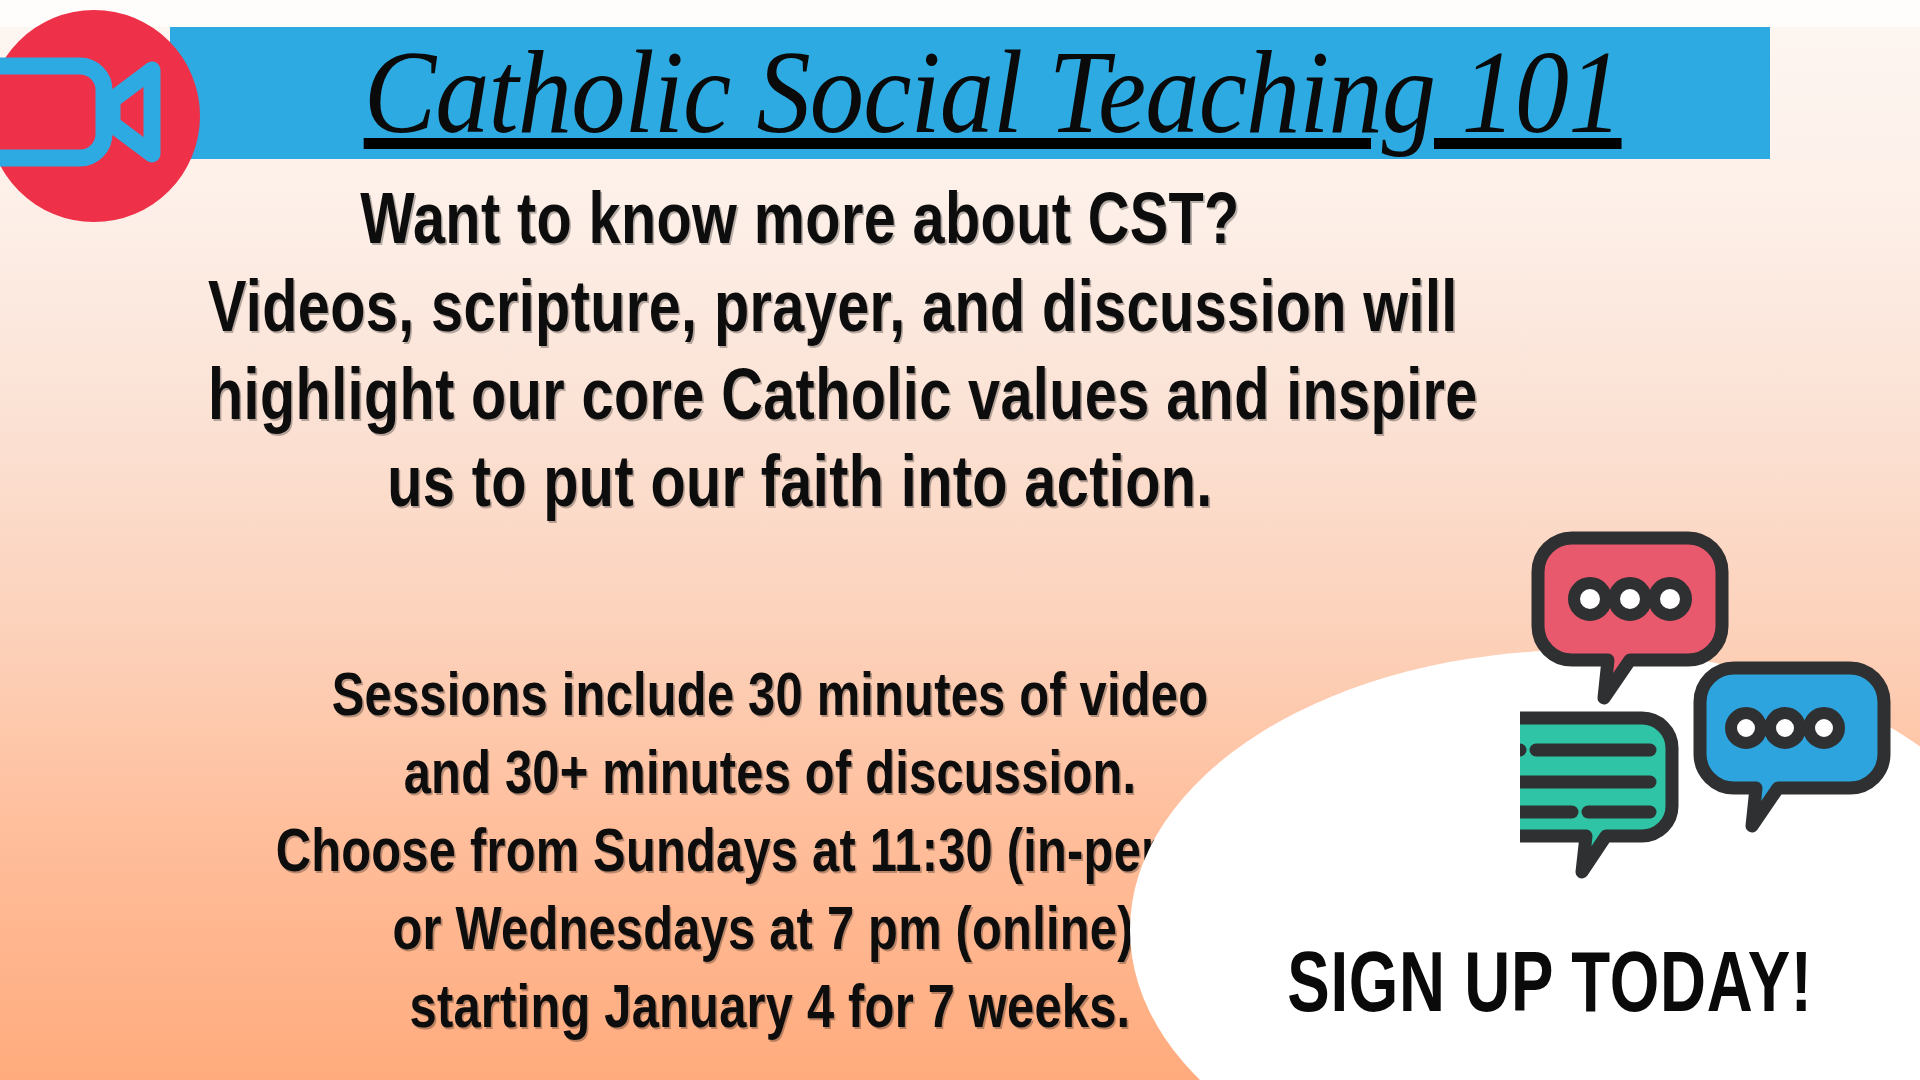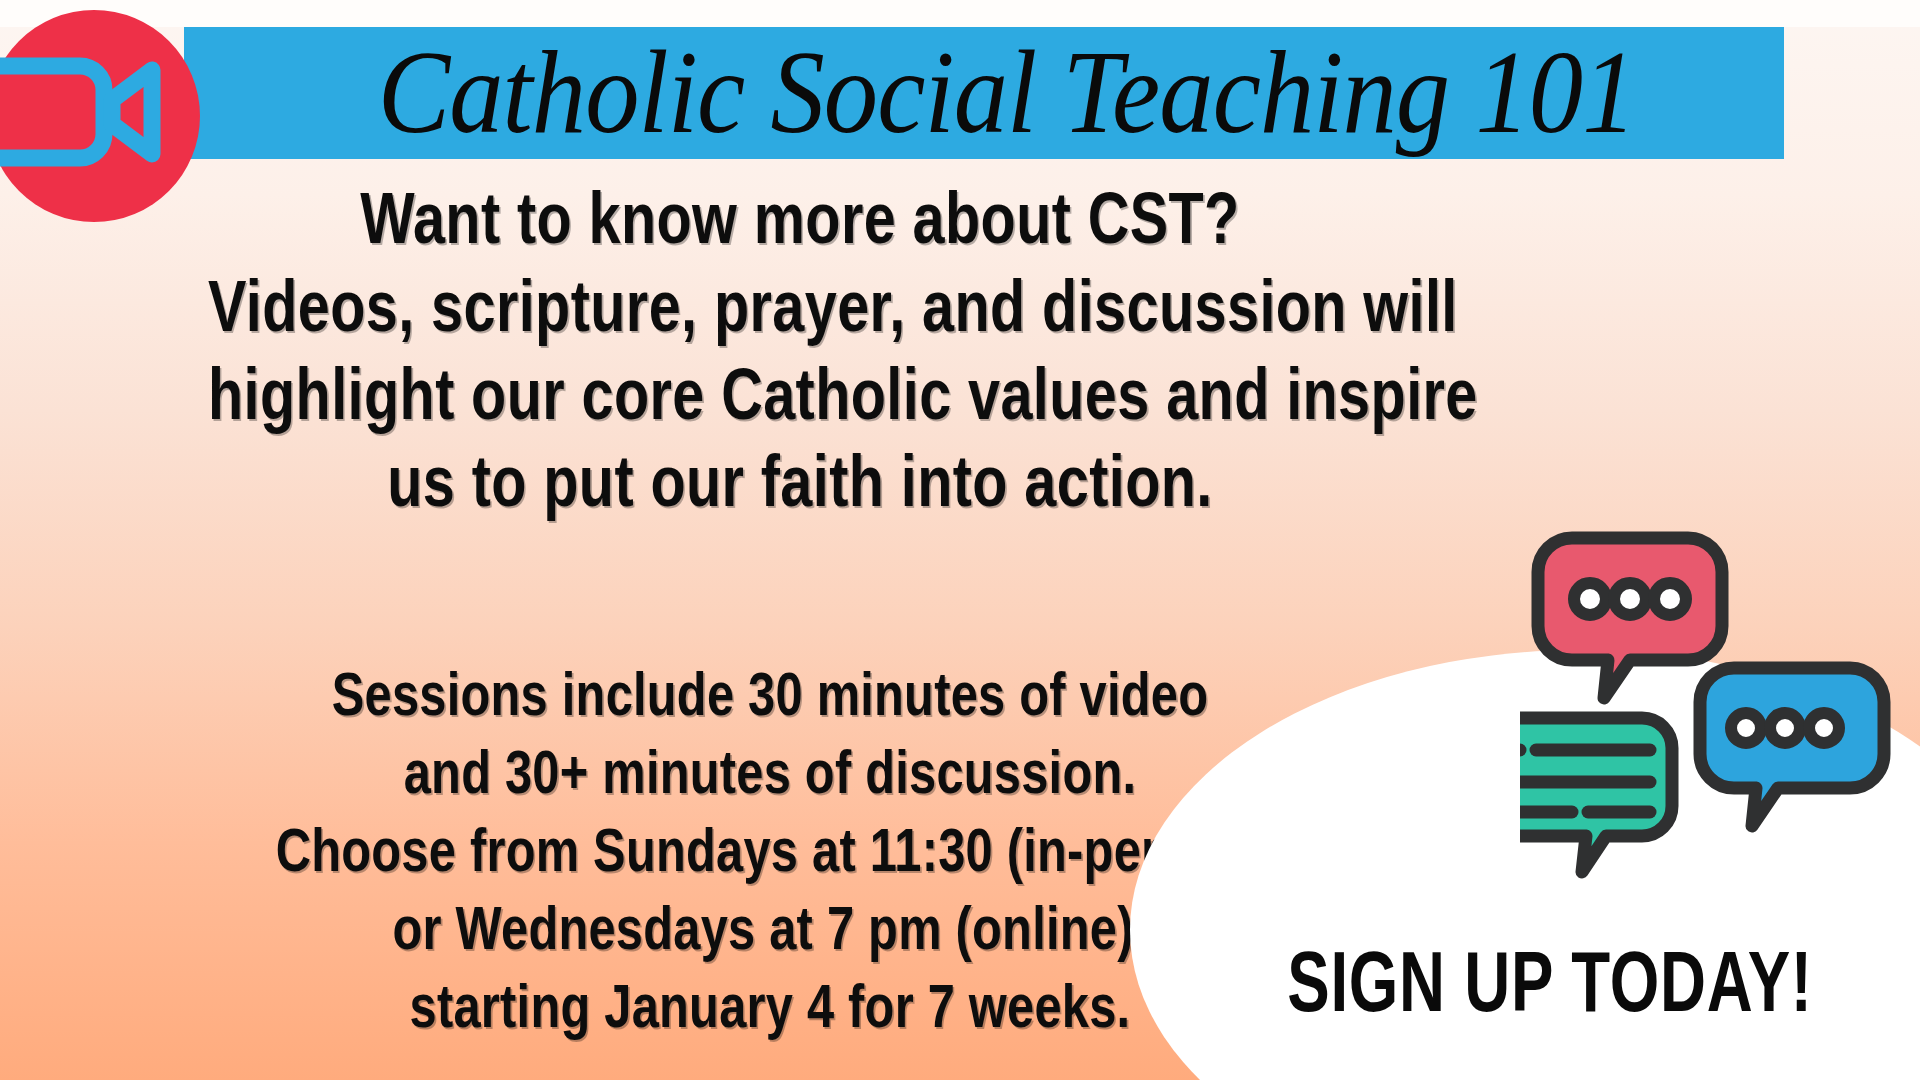--- a/index.html
+++ b/index.html
@@ -20,31 +20,32 @@
   .top-strip {
     position: absolute;
     left: 0; top: 0;
     width: 1920px; height: 27px;
     background: #fffdfb;
   }
 
   
   .banner {
     position: absolute;
-    left: 184px;
+    left: 170px;
     top: 27px;
     width: 1600px;
     height: 132px;
     background: #2DAAE1;
     display: flex;
     align-items: center;
     justify-content: center;
     box-sizing: border-box;
     padding-left: 60px;
     padding-right: 14px;
+    text-decoration: underline;
   }
   .banner-title {
     font-family: "Liberation Serif", "DejaVu Serif", serif;
     font-style: italic;
     font-weight: 400;
     font-size: 118px;
     line-height: 1;
     color: #0a0a0a;
     white-space: nowrap;
     transform: scaleX(0.92);

